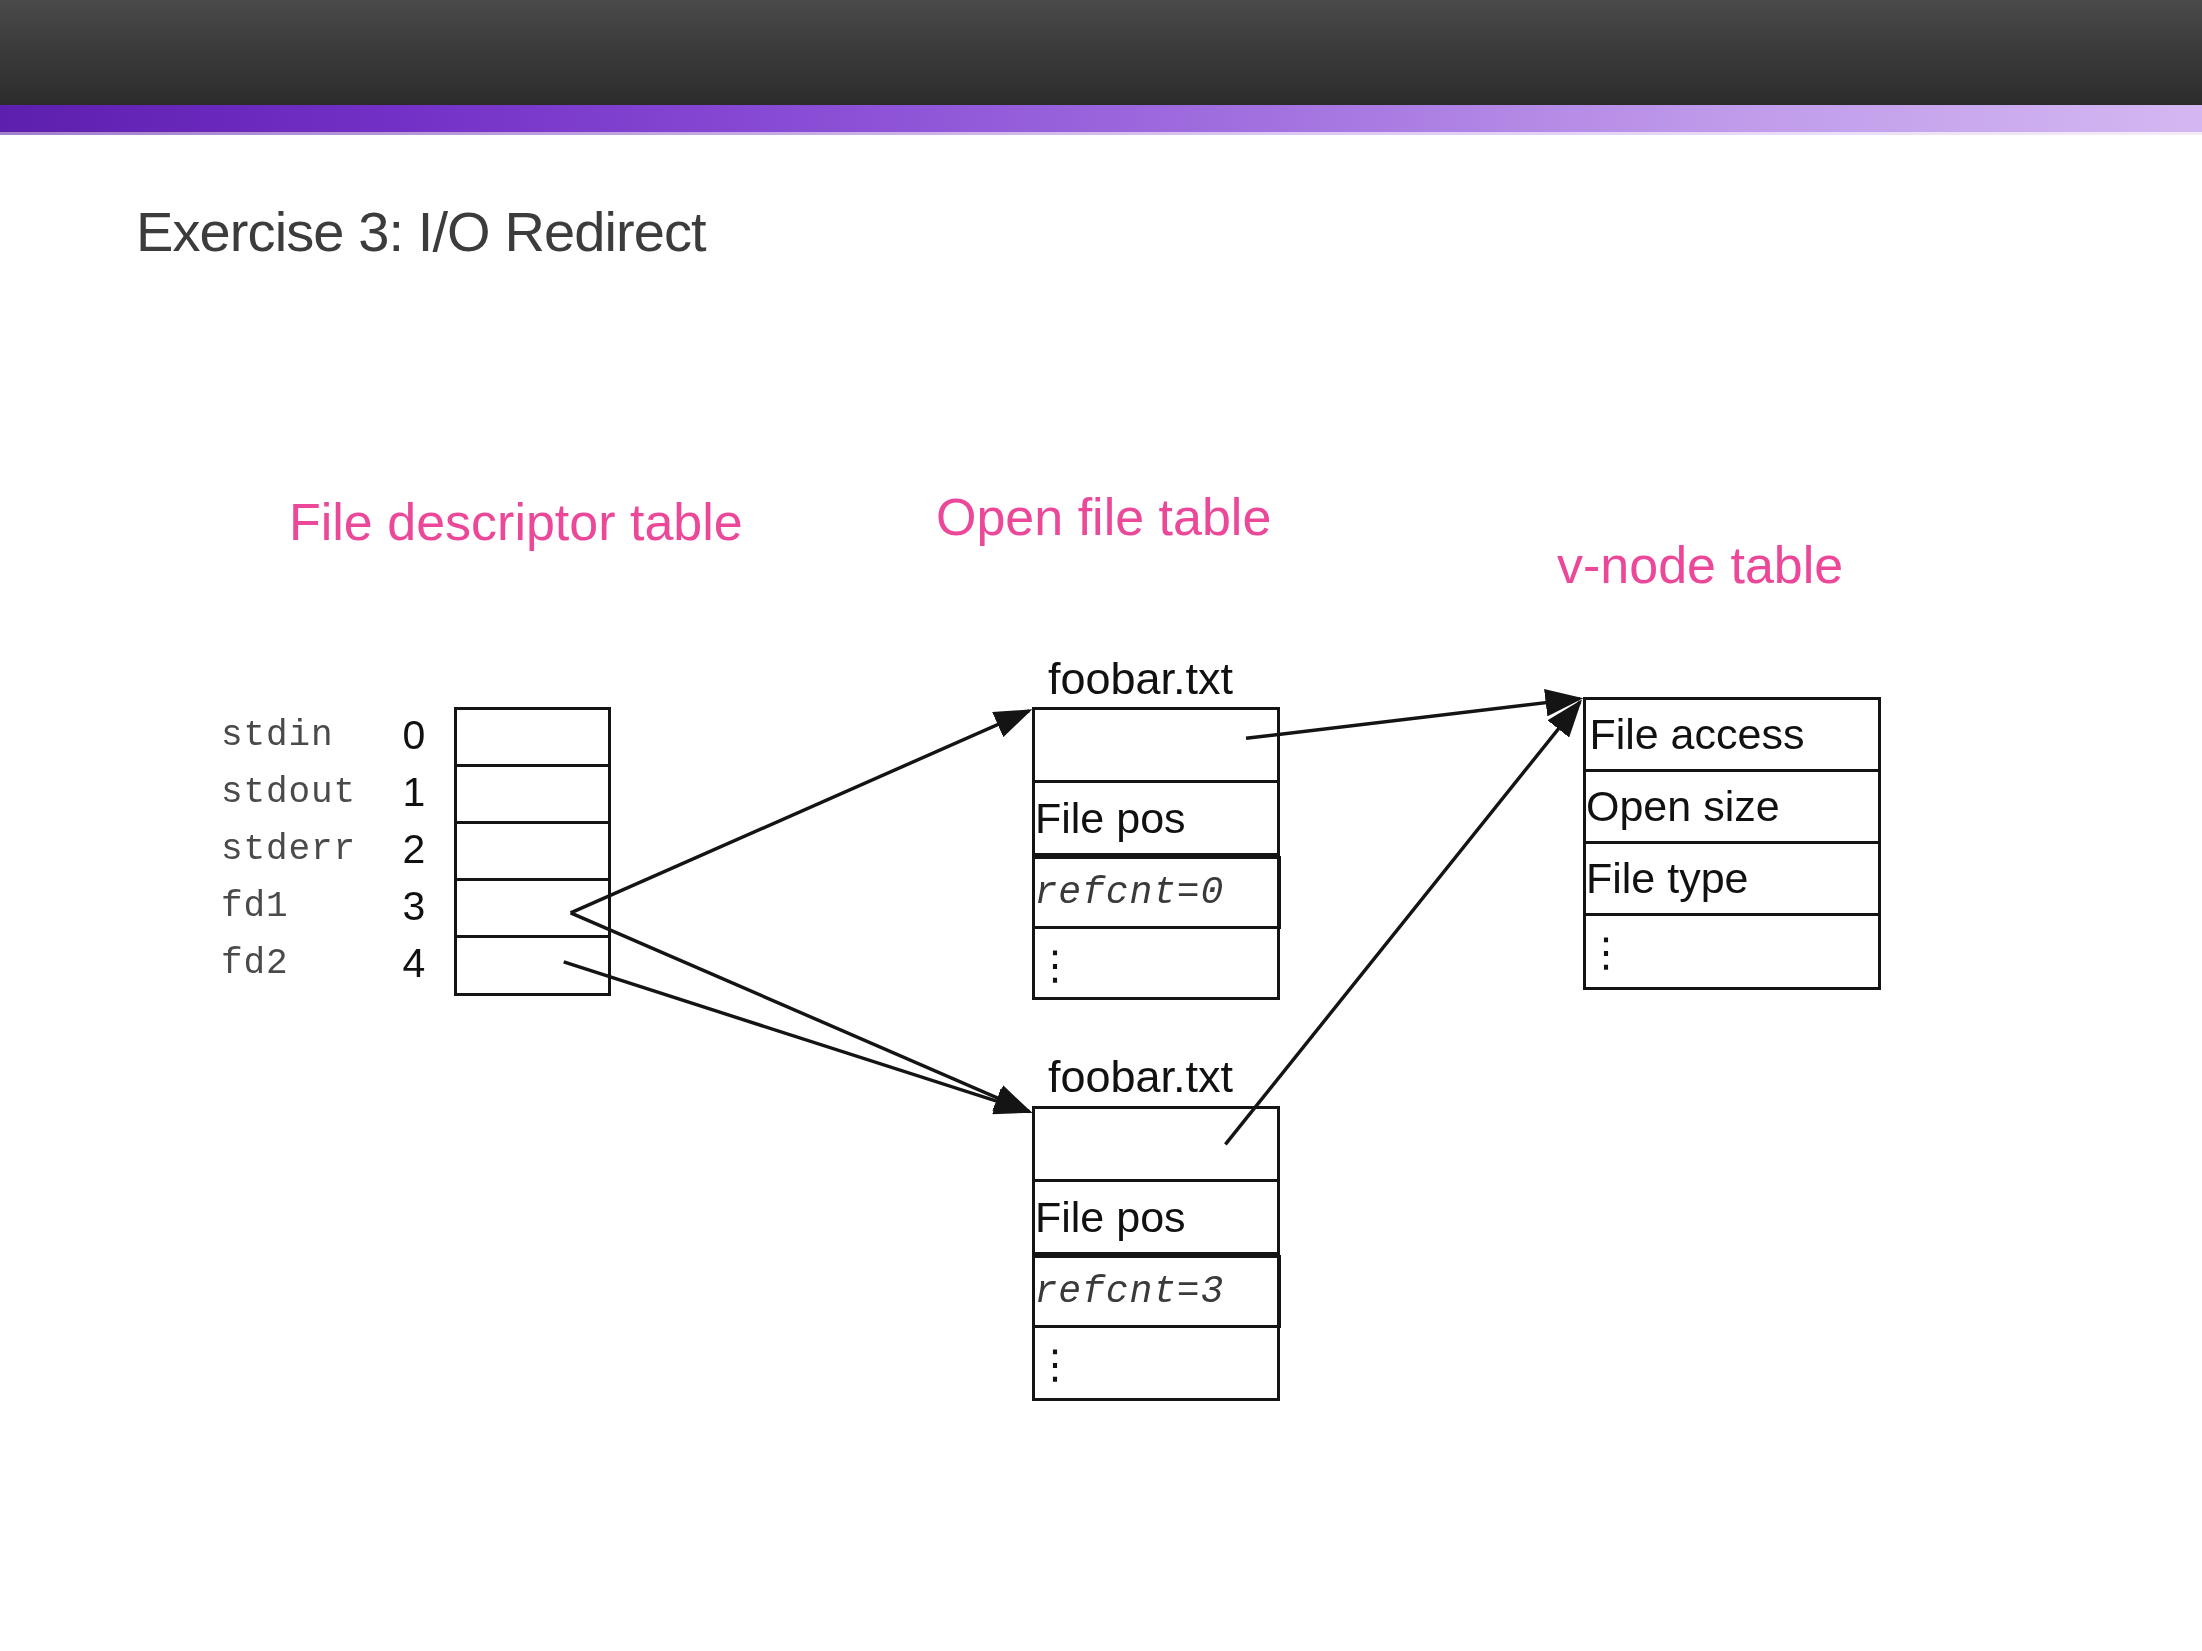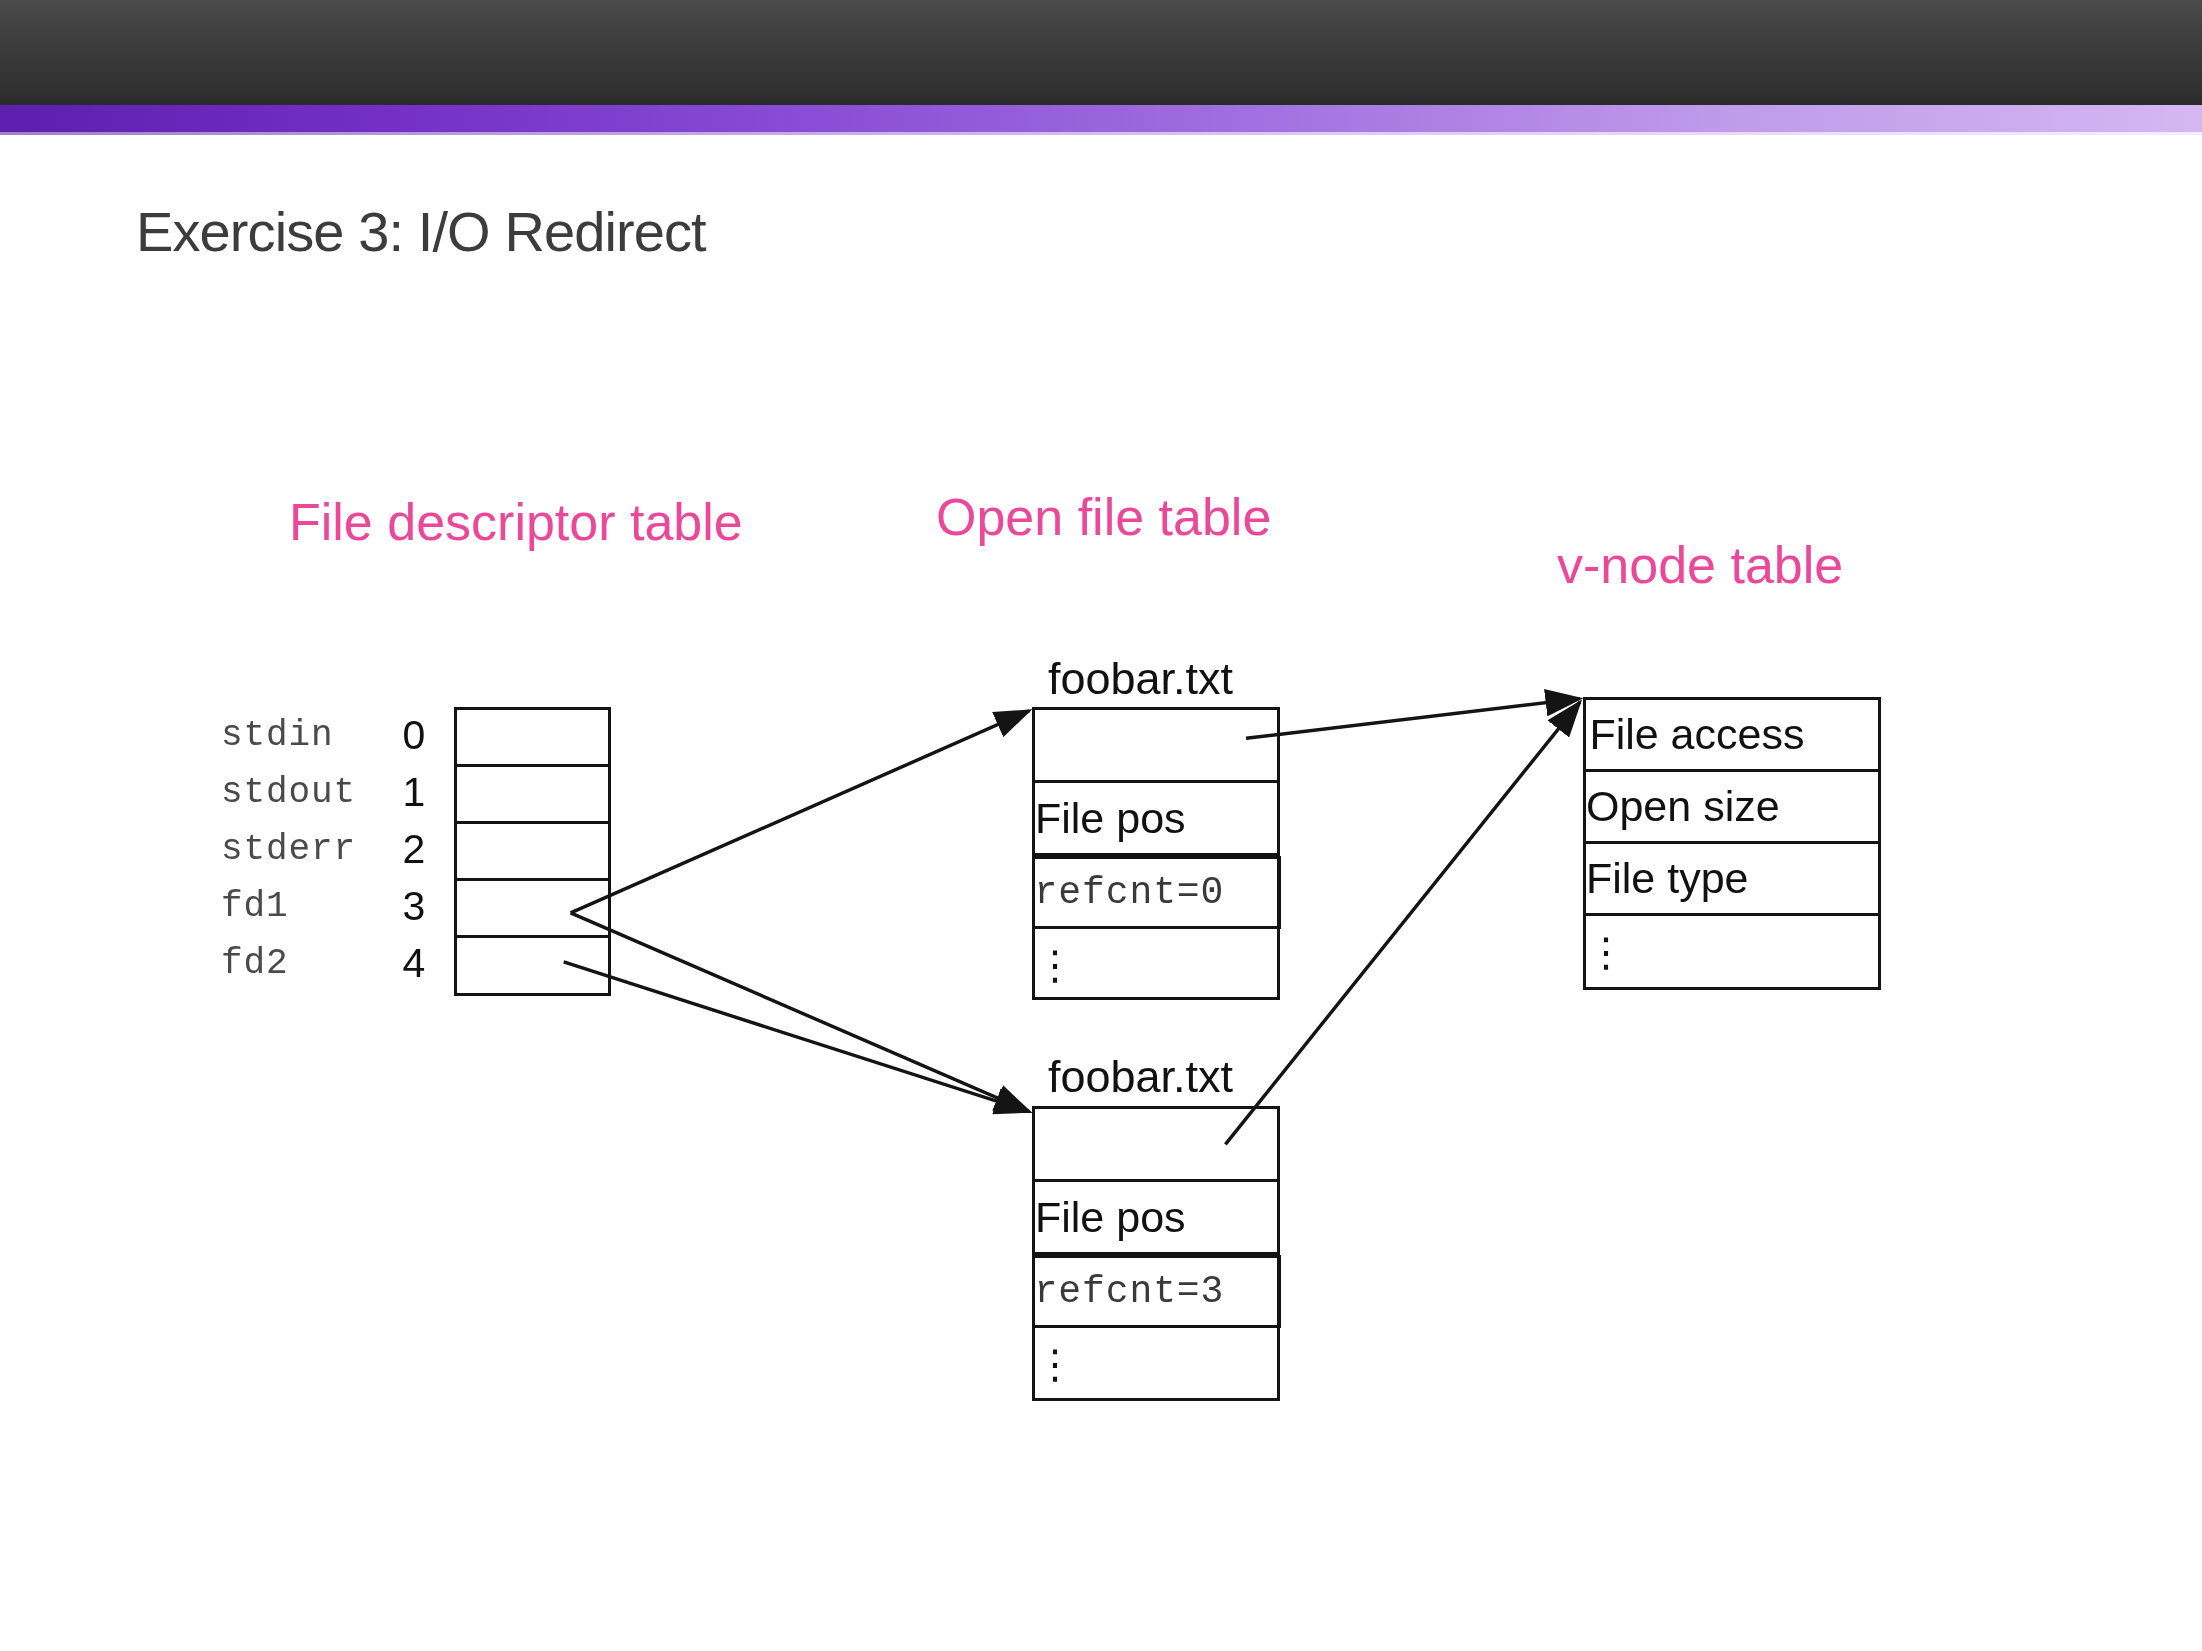--- a/index.html
+++ b/index.html
@@ -152,20 +152,21 @@
   #oft-1 { left: 1032px; top: 707px; width: 248px; height: 293px; }
   #oft-2 { left: 1032px; top: 1106px; width: 248px; height: 295px; }
   #oft-1 .trow, #oft-2 .trow { height: 73px; }
 
   
   .trow.boxed {
     border: 3.4px solid #141414;
     margin-left: -3.4px;
     margin-right: -3.4px;
     width: calc(100% + 6.9px);
+    font-style: italic;
   }
 
   
   #vnode-table { left: 1583px; top: 697px; width: 298px; height: 293px; }
   #vnode-table .trow { height: 72px; }
 
   
   #arrows {
     position: absolute;
     left: 0; top: 0;

